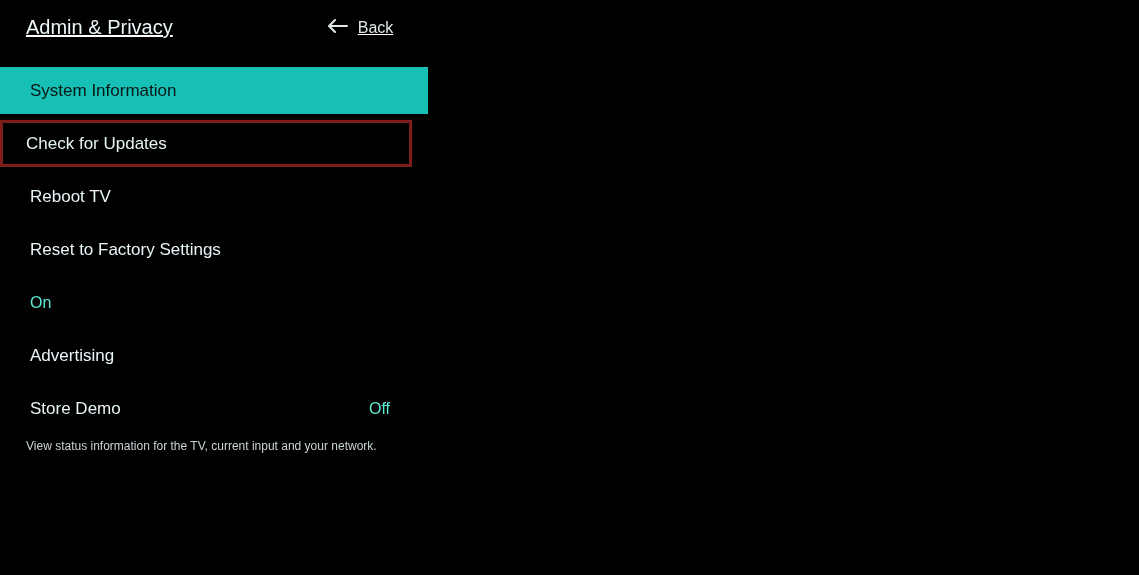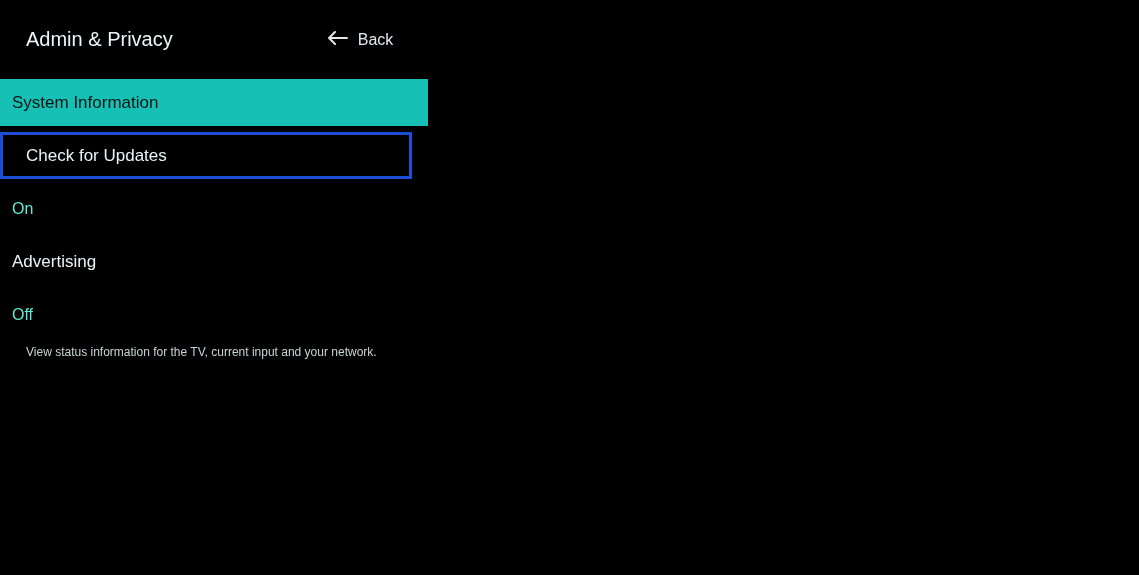--- a/index.html
+++ b/index.html
@@ -12,22 +12,23 @@
       width: 1139px;
       height: 575px;
       font-family: Arial, Helvetica, sans-serif;
       color: #ffffff;
       overflow: hidden;
       position: relative;
     }
     .header {
       display: flex;
       align-items: center;
-      padding-top: 28px;
+      padding-top: 16px;
       padding-left: 26px;
+      text-decoration: underline;
     }
     .page-title {
       font-size: 20px;
       font-weight: normal;
       color: #eaf6f8;
     }
     .back-button {
       display: flex;
       align-items: flex-start;
       margin-left: 155px;
@@ -41,33 +42,33 @@
     }
     .menu {
       margin-top: 28px;
     }
     .menu-item {
       width: 428px;
       height: 47px;
       display: flex;
       align-items: center;
       justify-content: space-between;
-      padding-left: 12px;
+      padding-left: 30px;
       padding-right: 38px;
       font-size: 17px;
       color: #e8f4f6;
       cursor: pointer;
       margin-bottom: 6px;
     }
     .menu-item.selected {
       background-color: #16c0b5;
       color: #0a1414;
     }
     .menu-item.highlighted {
-      border: 3px solid #1d4ed8;
+      border: 3px solid #7f1d1d;
       box-sizing: border-box;
       padding-left: 23px;
       padding-right: 40px;
       width: 412px;
     }
     .menu-item-label {
       flex: 1;
     }
     .menu-item-value {
       color: #5eead4;
@@ -98,24 +99,33 @@
 <div class="menu">
   <div class="menu-item selected">
     <span class="menu-item-label">System Information</span>
     <span class="menu-item-value"></span>
   </div>
   <div class="menu-item highlighted">
     <span class="menu-item-label">Check for Updates</span>
     <span class="menu-item-value"></span>
   </div>
   <div class="menu-item">
+    <span class="menu-item-label">Reboot TV</span>
+    <span class="menu-item-value"></span>
+  </div>
+  <div class="menu-item">
+    <span class="menu-item-label">Reset to Factory Settings</span>
+    <span class="menu-item-value"></span>
+  </div>
+  <div class="menu-item">
     <span class="menu-item-value">On</span>
   </div>
   <div class="menu-item">
     <span class="menu-item-label">Advertising</span>
     <span class="menu-item-value"></span>
   </div>
   <div class="menu-item">
+    <span class="menu-item-label">Store Demo</span>
     <span class="menu-item-value">Off</span>
   </div>
 </div>
 
 <div class="description">View status information for the TV, current input and your network.</div>
 
 </body></html>

